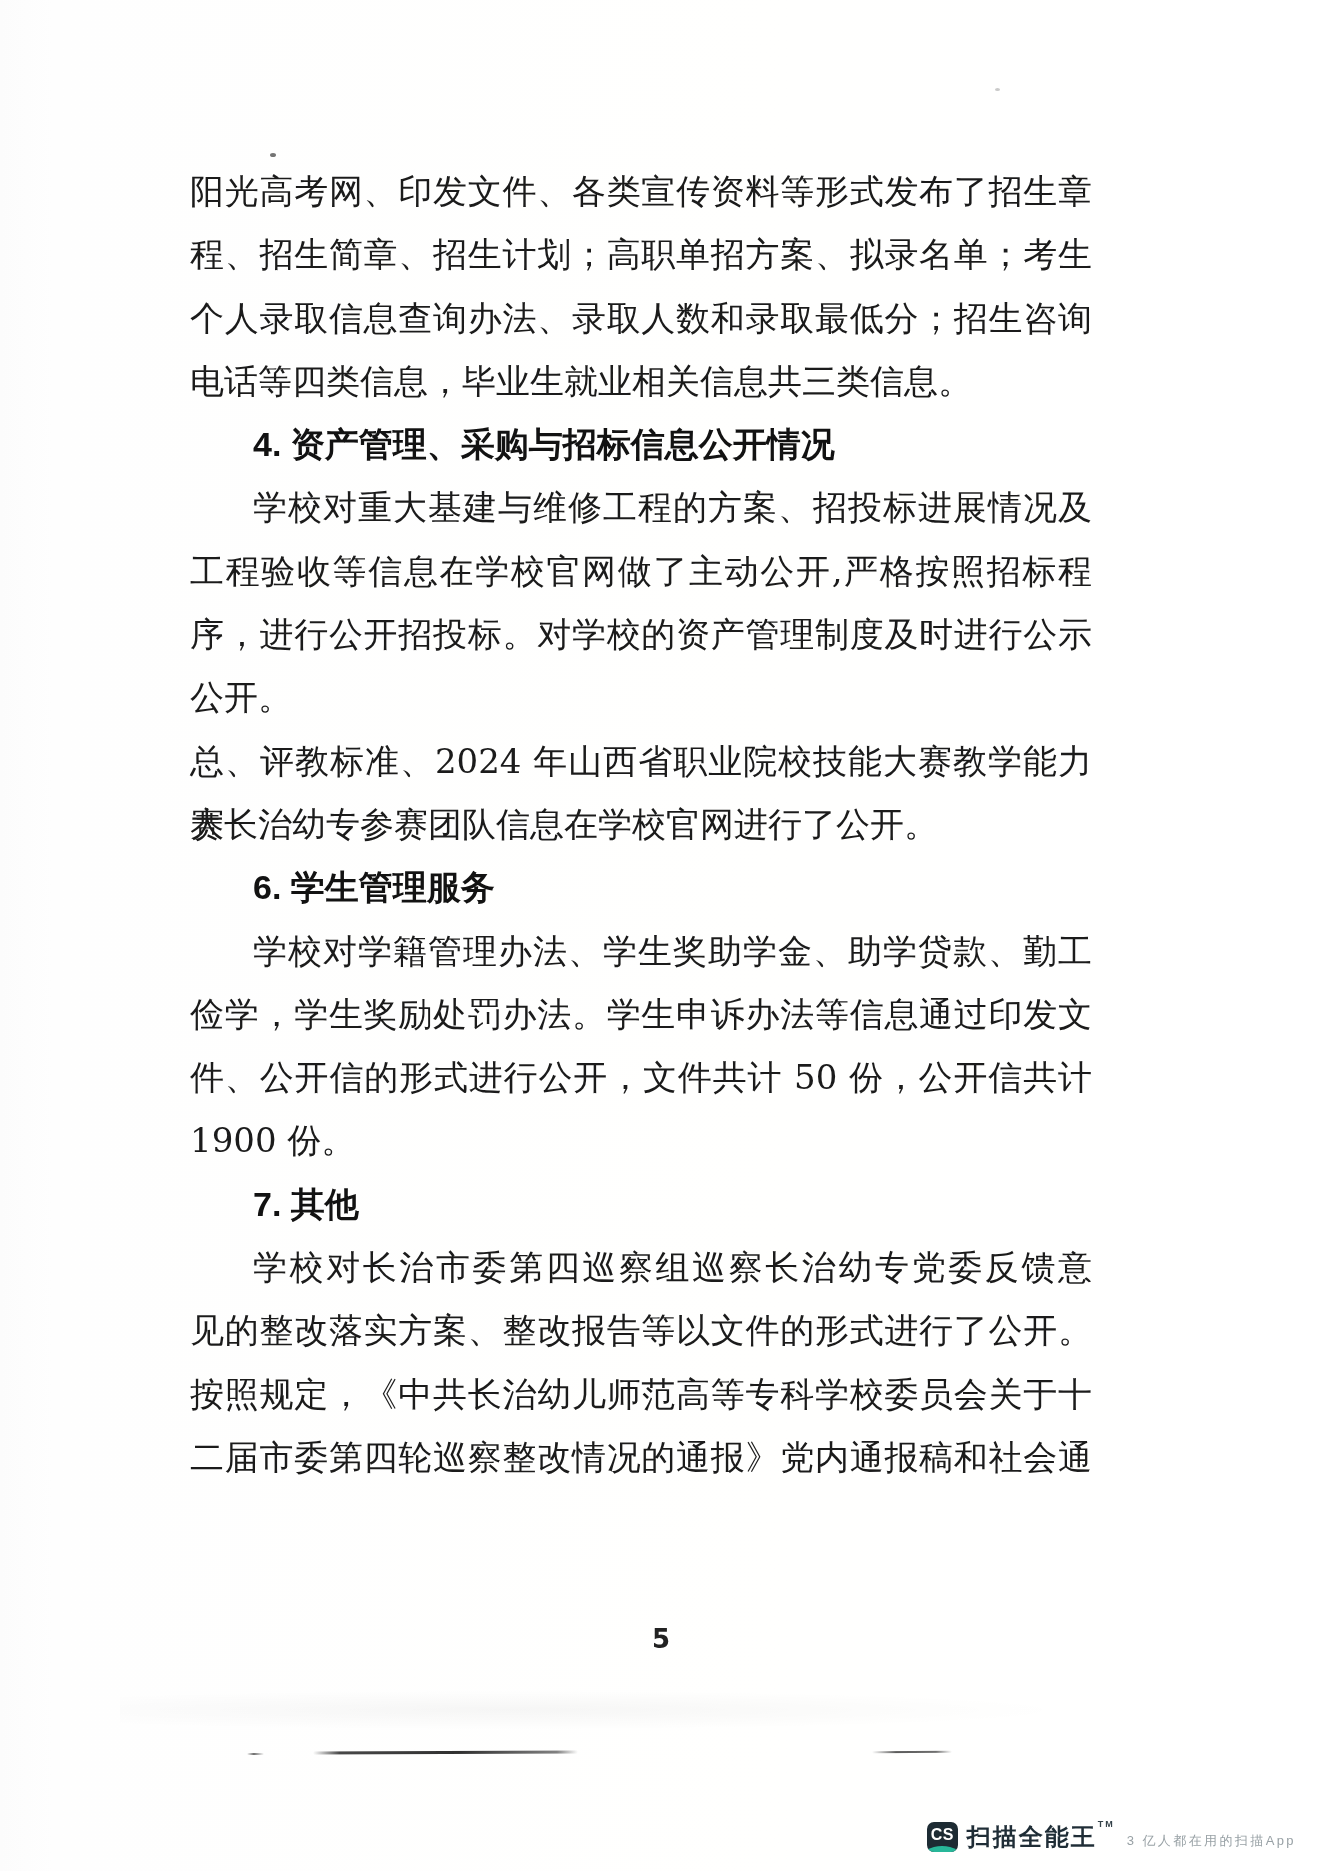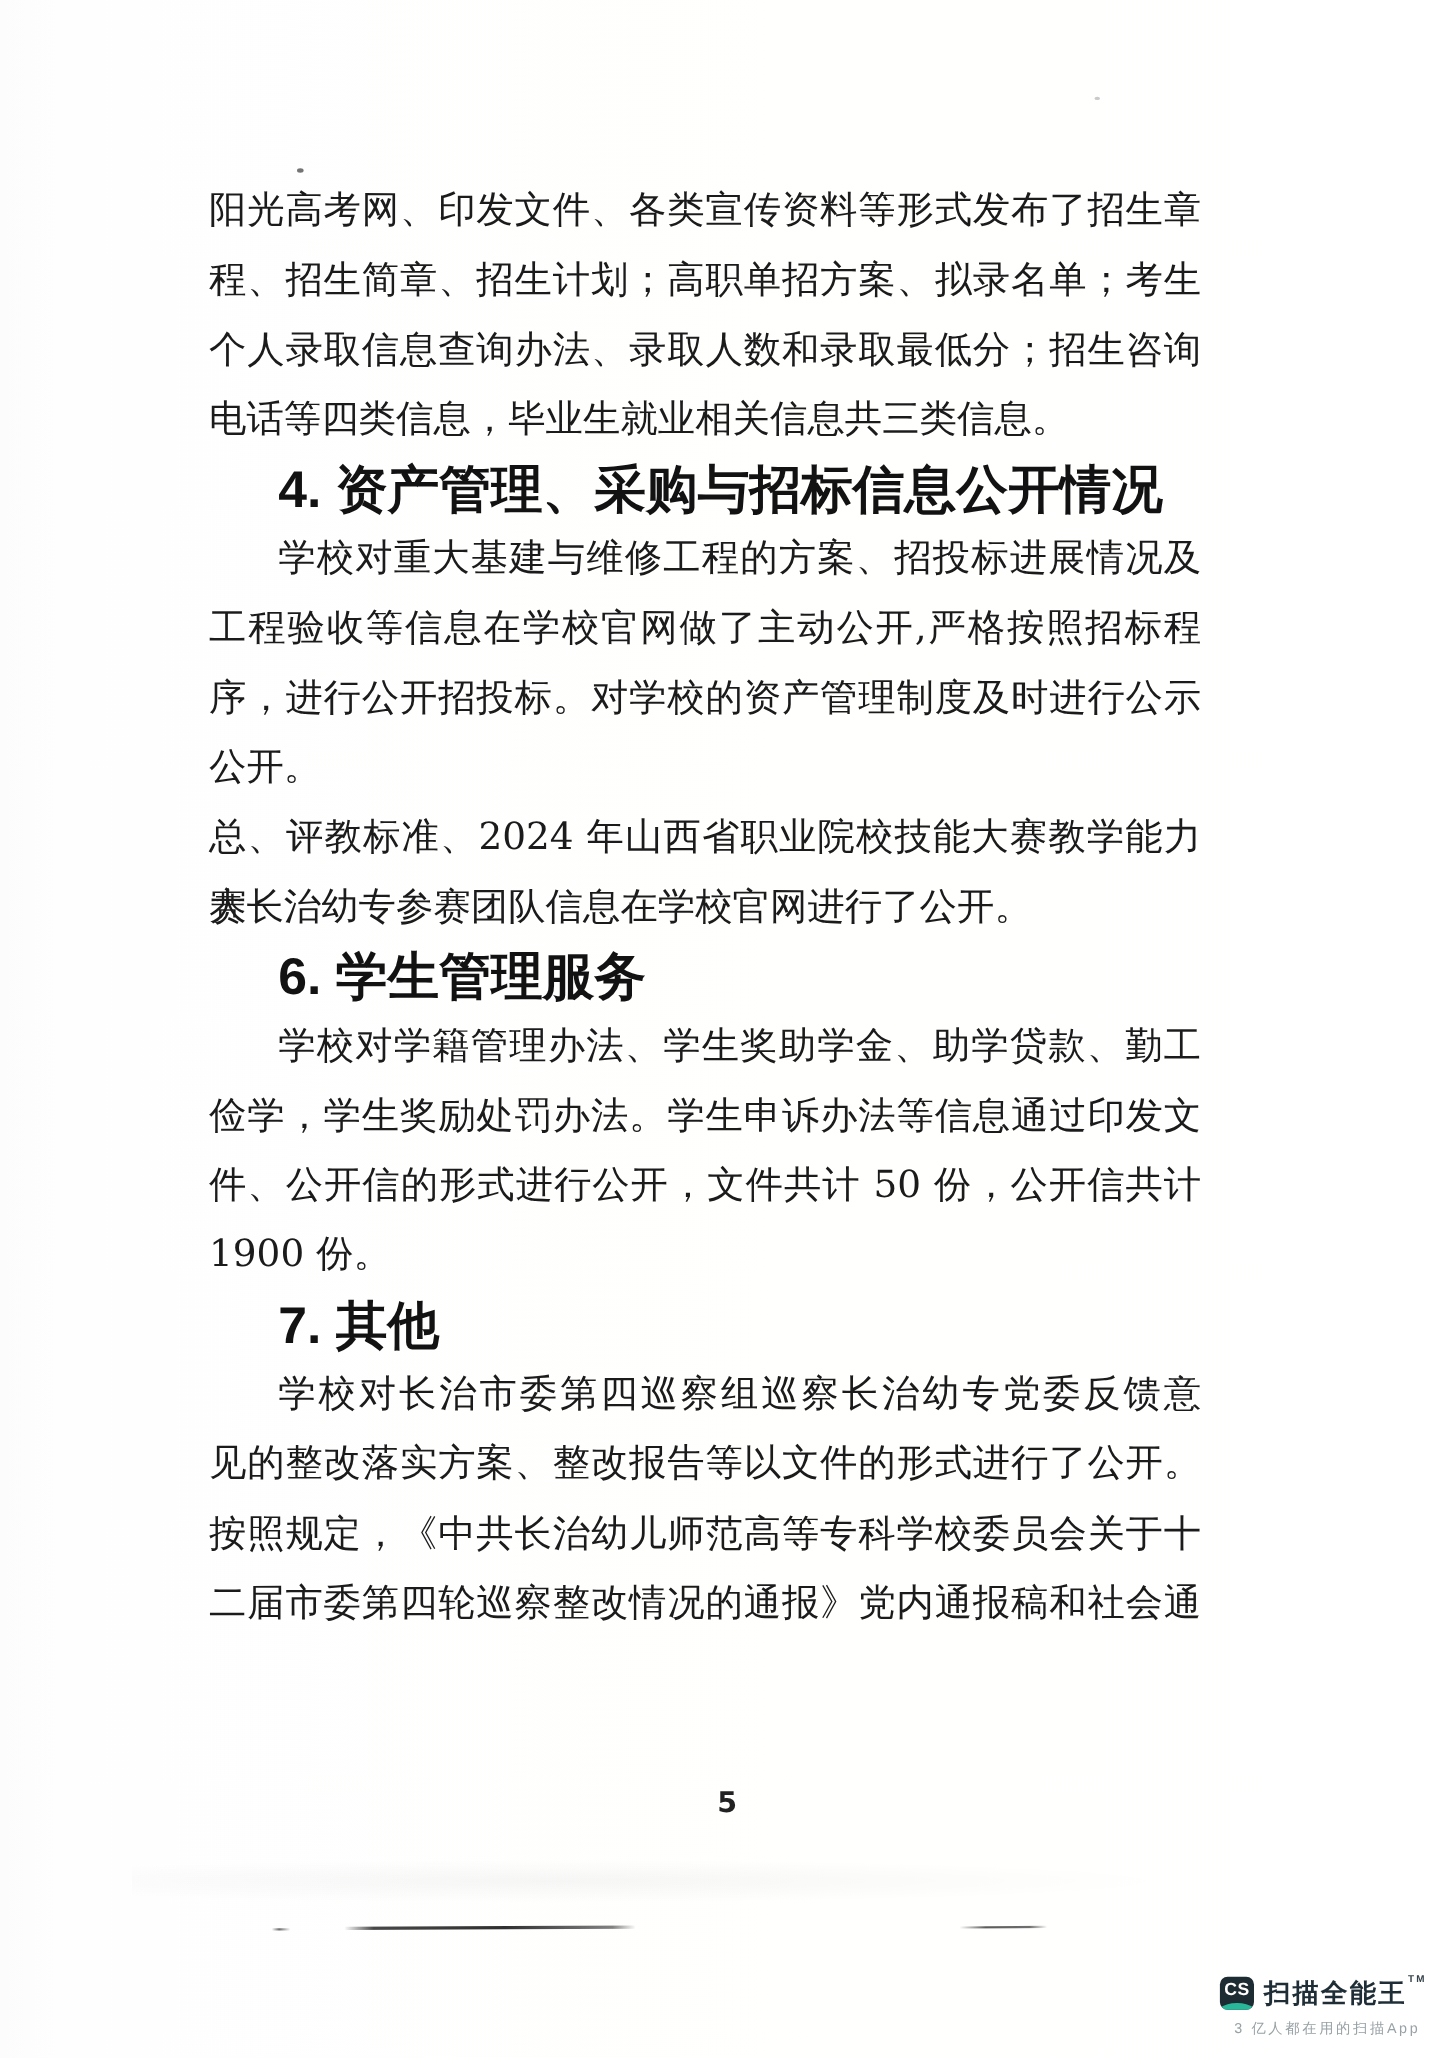--- a/index.html
+++ b/index.html
@@ -22,21 +22,21 @@
   }
   
   .j{text-align:justify;text-align-last:justify;}
   
   .ji{text-align:justify;text-align-last:justify;text-indent:63px;}
   
   .e{text-align:left;}
   
   .h{
     font-family:"Liberation Sans","DejaVu Sans",sans-serif;
-    font-weight:700;font-size:47px;text-indent:63px;text-align:left;
+    font-weight:700;font-size:34px;text-indent:63px;text-align:left;
     color:#121212;
   }
   .page-number{
     position:absolute;left:0;width:1322px;top:1624px;
     text-align:center;
     font-family:"DejaVu Sans","Liberation Sans",sans-serif;
     font-weight:700;font-size:26px;color:#222;
   }
   
   .artifact{position:absolute;pointer-events:none;}
@@ -56,21 +56,21 @@
   }
   .speck-1{left:270px;top:153px;width:6px;height:4px;border-radius:50%;background:rgba(70,70,70,.75);}
   .speck-2{left:995px;top:88px;width:5px;height:3px;border-radius:50%;background:rgba(150,150,150,.5);}
   .smudge{
     left:120px;top:1690px;width:960px;height:40px;
     background:radial-gradient(ellipse at 40% 50%,rgba(0,0,0,.035),rgba(0,0,0,0) 70%);
   }
   
   .watermark{
     position:absolute;right:26px;bottom:18px;
-    display:flex;flex-direction:column;align-items:flex-start;
+    display:flex;flex-direction:row;align-items:center;
   }
   .wm-row{display:flex;align-items:center;}
   .cs-icon{
     position:relative;width:31px;height:30px;border-radius:7px;
     background:#1d2b33;overflow:hidden;flex:0 0 auto;
     display:flex;align-items:center;justify-content:center;
   }
   .cs-icon .cs-letters{
     color:#ffffff;
     font-family:"Liberation Sans","DejaVu Sans",sans-serif;

